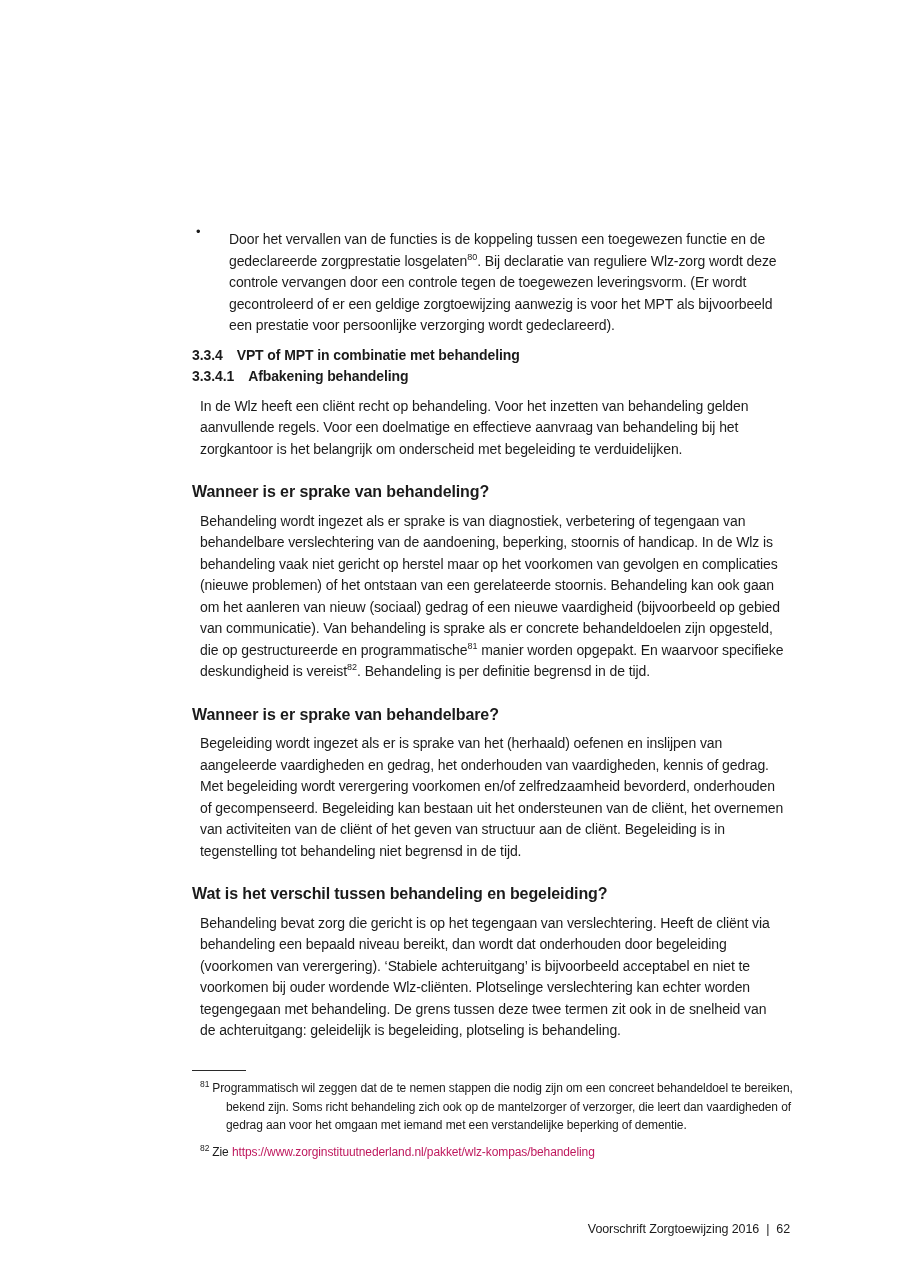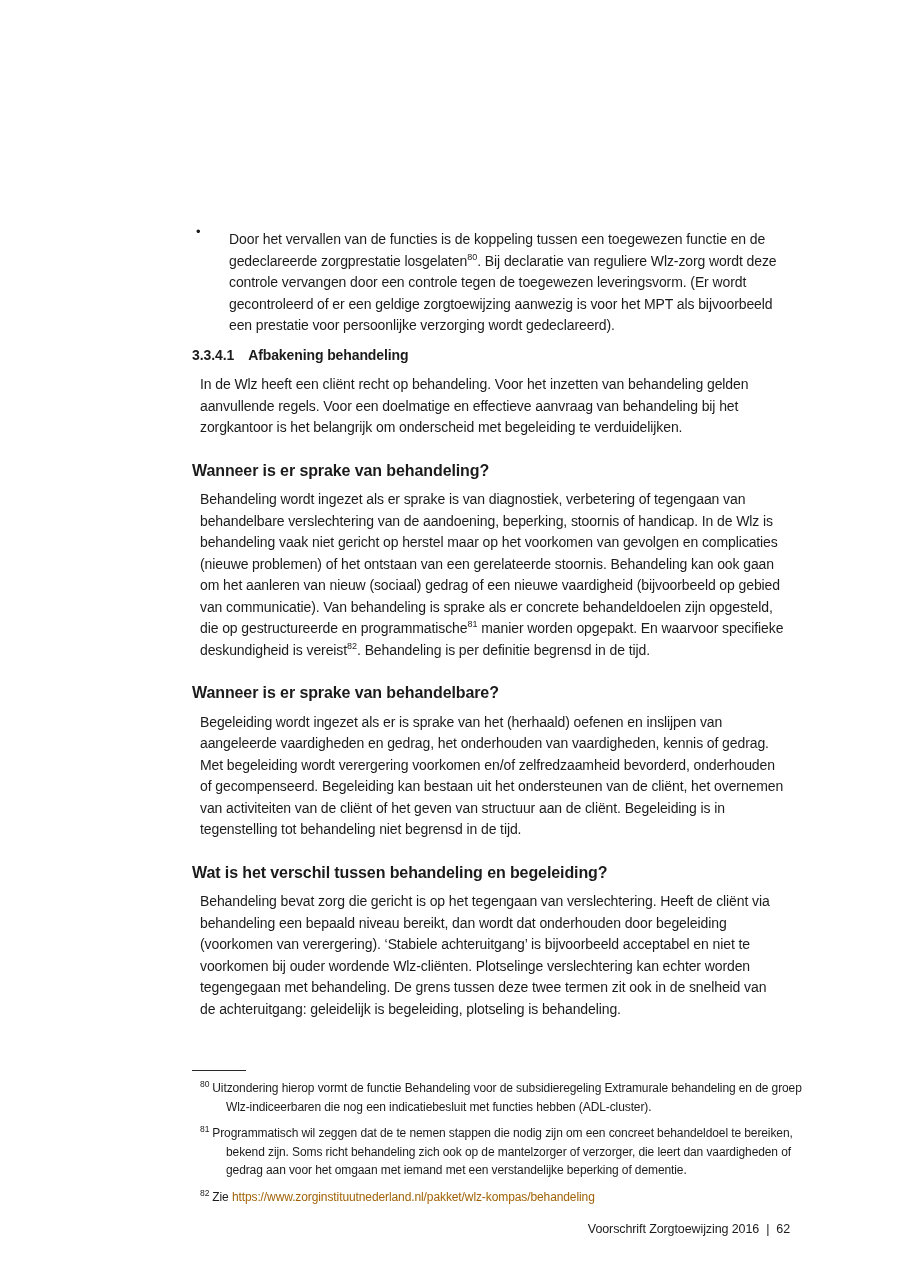--- a/index.html
+++ b/index.html
@@ -78,59 +78,59 @@
   .fn {
     padding-left: 26px;
     text-indent: -26px;
   }
   .fn sup.fnmark {
     font-size: 8.5px;
     line-height: 0;
     vertical-align: super;
     margin-right: 3px;
   }
-  .fn .url { color: #a16207; text-decoration: none; }
+  .fn .url { color: #be185d; text-decoration: none; }
   .page-footer {
     position: absolute;
     top: 1222px;
     right: 110px;
     font-size: 12.5px;
     letter-spacing: -0.1px;
     white-space: nowrap;
   }
   .page-footer .sep { margin: 0 7px; }
 </style>
 </head>
 <body>
 
 <div class="content">
 
   <div class="bullet-row">
     <span class="bullet-marker">•</span>
     <p class="bullet-text"><span>Door het vervallen van de functies is de koppeling tussen een toegewezen functie en de gedeclareerde zorgprestatie losgelaten</span><sup class="fnref">80</sup><span>. Bij declaratie van reguliere Wlz-zorg wordt deze controle vervangen door een controle tegen de toegewezen leveringsvorm. (Er wordt gecontroleerd of er een geldige zorgtoewijzing aanwezig is voor het MPT als bijvoorbeeld een prestatie voor persoonlijke verzorging wordt gedeclareerd).</span></p>
   </div>
 
+  <h2 class="num-heading mt-section"><span class="hnum">3.3.4</span><span>VPT of MPT in combinatie met behandeling</span></h2>
 
   <h2 class="num-heading"><span class="hnum">3.3.4.1</span><span>Afbakening behandeling</span></h2>
 
   <p>In de Wlz heeft een cliënt recht op behandeling. Voor het inzetten van behandeling gelden aanvullende regels. Voor een doelmatige en effectieve aanvraag van behandeling bij het zorgkantoor is het belangrijk om onderscheid met begeleiding te verduidelijken.</p>
 
   <h3 class="q-heading">Wanneer is er sprake van behandeling?</h3>
   <p><span>Behandeling wordt ingezet als er sprake is van diagnostiek, verbetering of tegengaan van behandelbare verslechtering van de aandoening, beperking, stoornis of handicap. In de Wlz is behandeling vaak niet gericht op herstel maar op het voorkomen van gevolgen en complicaties (nieuwe problemen) of het ontstaan van een gerelateerde stoornis. Behandeling kan ook gaan om het aanleren van nieuw (sociaal) gedrag of een nieuwe vaardigheid (bijvoorbeeld op gebied van communicatie). Van behandeling is sprake als er concrete behandeldoelen zijn opgesteld, die op gestructureerde en programmatische</span><sup class="fnref">81</sup><span> manier worden opgepakt. En waarvoor specifieke deskundigheid is vereist</span><sup class="fnref">82</sup><span>. Behandeling is per definitie begrensd in de tijd.</span></p>
 
   <h3 class="q-heading">Wanneer is er sprake van behandelbare?</h3>
   <p>Begeleiding wordt ingezet als er is sprake van het (herhaald) oefenen en inslijpen van aangeleerde vaardigheden en gedrag, het onderhouden van vaardigheden, kennis of gedrag. Met begeleiding wordt verergering voorkomen en/of zelfredzaamheid bevorderd, onderhouden of gecompenseerd. Begeleiding kan bestaan uit het ondersteunen van de cliënt, het overnemen van activiteiten van de cliënt of het geven van structuur aan de cliënt. Begeleiding is in tegenstelling tot behandeling niet begrensd in de tijd.</p>
 
   <h3 class="q-heading">Wat is het verschil tussen behandeling en begeleiding?</h3>
   <p>Behandeling bevat zorg die gericht is op het tegengaan van verslechtering. Heeft de cliënt via behandeling een bepaald niveau bereikt, dan wordt dat onderhouden door begeleiding (voorkomen van verergering). ‘Stabiele achteruitgang’ is bijvoorbeeld acceptabel en niet te voorkomen bij ouder wordende Wlz-cliënten. Plotselinge verslechtering kan echter worden tegengegaan met behandeling. De grens tussen deze twee termen zit ook in de snelheid van de achteruitgang: geleidelijk is begeleiding, plotseling is behandeling.</p>
 
 </div>
 
 <div class="footnotes">
   <div class="fn-rule"></div>
-  <p class="fn"><sup class="fnmark">80</sup><span>Uitzondering hierop vormt de functie Behandeling voor de subsidieregeling Extramurale behandeling en de groep Wlz-indiceerbaren die nog een indicatiebesluit met functies hebben (ADL-cluster).</span></p>
   <p class="fn"><sup class="fnmark">81</sup><span>Programmatisch wil zeggen dat de te nemen stappen die nodig zijn om een concreet behandeldoel te bereiken, bekend zijn. Soms richt behandeling zich ook op de mantelzorger of verzorger, die leert dan vaardigheden of gedrag aan voor het omgaan met iemand met een verstandelijke beperking of dementie.</span></p>
   <p class="fn"><sup class="fnmark">82</sup><span>Zie </span><span class="url">https://www.zorginstituutnederland.nl/pakket/wlz-kompas/behandeling</span></p>
 </div>
 
 <div class="page-footer">
   <span>Voorschrift Zorgtoewijzing 2016</span><span class="sep">|</span><span>62</span>
 </div>
 
 </body></html>

